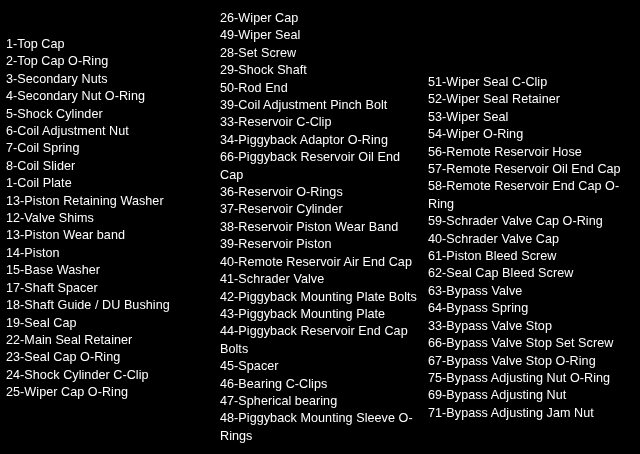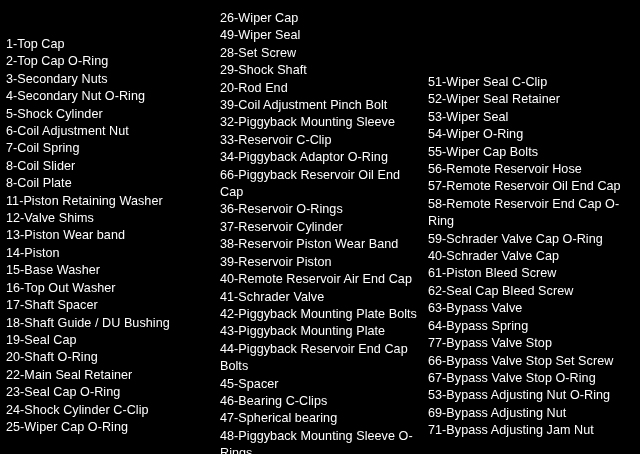--- a/index.html
+++ b/index.html
@@ -55,45 +55,42 @@
 
   <div class="column" id="col-1">
     <div class="legend-item">1-Top Cap</div>
     <div class="legend-item">2-Top Cap O-Ring</div>
     <div class="legend-item">3-Secondary Nuts</div>
     <div class="legend-item">4-Secondary Nut O-Ring</div>
     <div class="legend-item">5-Shock Cylinder</div>
     <div class="legend-item">6-Coil Adjustment Nut</div>
     <div class="legend-item">7-Coil Spring</div>
     <div class="legend-item">8-Coil Slider</div>
-    <div class="legend-item">8-Coil Plate</div>
-    <div class="legend-item">11-Piston Retaining Washer</div>
+    <div class="legend-item">1-Coil Plate</div>
+    <div class="legend-item">13-Piston Retaining Washer</div>
     <div class="legend-item">12-Valve Shims</div>
     <div class="legend-item">13-Piston Wear band</div>
     <div class="legend-item">14-Piston</div>
     <div class="legend-item">15-Base Washer</div>
-    <div class="legend-item">16-Top Out Washer</div>
     <div class="legend-item">17-Shaft Spacer</div>
     <div class="legend-item">18-Shaft Guide / DU Bushing</div>
     <div class="legend-item">19-Seal Cap</div>
-    <div class="legend-item">20-Shaft O-Ring</div>
     <div class="legend-item">22-Main Seal Retainer</div>
     <div class="legend-item">23-Seal Cap O-Ring</div>
     <div class="legend-item">24-Shock Cylinder C-Clip</div>
     <div class="legend-item">25-Wiper Cap O-Ring</div>
   </div>
 
   <div class="column" id="col-2">
     <div class="legend-item">26-Wiper Cap</div>
     <div class="legend-item">49-Wiper Seal</div>
     <div class="legend-item">28-Set Screw</div>
     <div class="legend-item">29-Shock Shaft</div>
-    <div class="legend-item">20-Rod End</div>
+    <div class="legend-item">50-Rod End</div>
     <div class="legend-item">39-Coil Adjustment Pinch Bolt</div>
-    <div class="legend-item">32-Piggyback Mounting Sleeve</div>
     <div class="legend-item">33-Reservoir C-Clip</div>
     <div class="legend-item">34-Piggyback Adaptor O-Ring</div>
     <div class="legend-item">66-Piggyback Reservoir Oil End Cap</div>
     <div class="legend-item">36-Reservoir O-Rings</div>
     <div class="legend-item">37-Reservoir Cylinder</div>
     <div class="legend-item">38-Reservoir Piston Wear Band</div>
     <div class="legend-item">39-Reservoir Piston</div>
     <div class="legend-item">40-Remote Reservoir Air End Cap</div>
     <div class="legend-item">41-Schrader Valve</div>
     <div class="legend-item">42-Piggyback Mounting Plate Bolts</div>
@@ -104,31 +101,30 @@
     <div class="legend-item">47-Spherical bearing</div>
     <div class="legend-item">48-Piggyback Mounting Sleeve O-Rings</div>
 
   </div>
 
   <div class="column" id="col-3">
     <div class="legend-item">51-Wiper Seal C-Clip</div>
     <div class="legend-item">52-Wiper Seal Retainer</div>
     <div class="legend-item">53-Wiper Seal</div>
     <div class="legend-item">54-Wiper O-Ring</div>
-    <div class="legend-item">55-Wiper Cap Bolts</div>
     <div class="legend-item">56-Remote Reservoir Hose</div>
     <div class="legend-item">57-Remote Reservoir Oil End Cap</div>
     <div class="legend-item">58-Remote Reservoir End Cap O-Ring</div>
     <div class="legend-item">59-Schrader Valve Cap O-Ring</div>
     <div class="legend-item">40-Schrader Valve Cap</div>
     <div class="legend-item">61-Piston Bleed Screw</div>
     <div class="legend-item">62-Seal Cap Bleed Screw</div>
     <div class="legend-item">63-Bypass Valve</div>
     <div class="legend-item">64-Bypass Spring</div>
-    <div class="legend-item">77-Bypass Valve Stop</div>
+    <div class="legend-item">33-Bypass Valve Stop</div>
     <div class="legend-item">66-Bypass Valve Stop Set Screw</div>
     <div class="legend-item">67-Bypass Valve Stop O-Ring</div>
-    <div class="legend-item">53-Bypass Adjusting Nut O-Ring</div>
+    <div class="legend-item">75-Bypass Adjusting Nut O-Ring</div>
     <div class="legend-item">69-Bypass Adjusting Nut</div>
     <div class="legend-item">71-Bypass Adjusting Jam Nut</div>
   </div>
 
 </div>
 
 </body></html>

